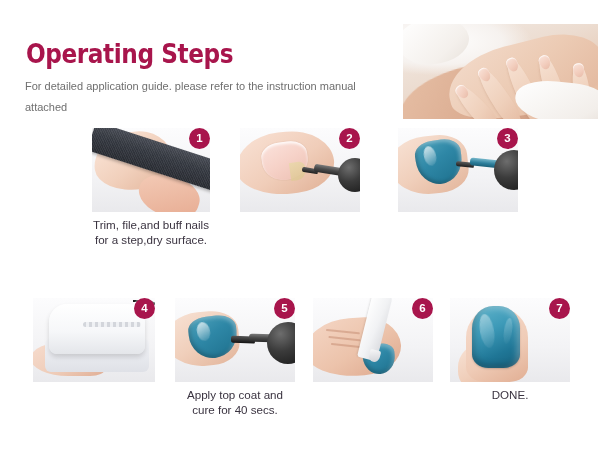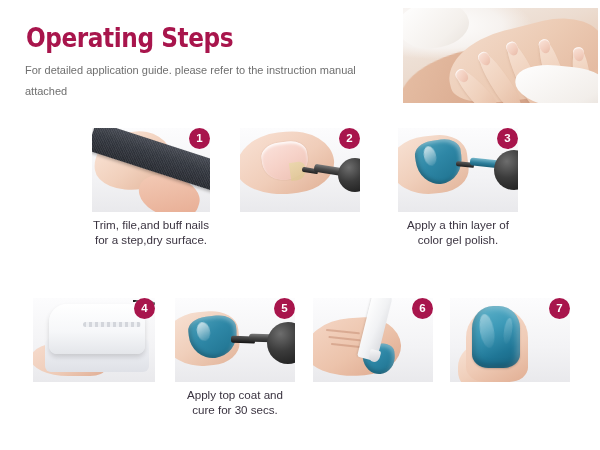--- a/index.html
+++ b/index.html
@@ -6,21 +6,21 @@
   body{
     width:600px;height:450px;
     background:#ffffff;
     font-family:"Liberation Sans", sans-serif;
     overflow:hidden;
     position:relative;
   }
   .page{position:relative;width:600px;height:450px;}
 
   
-  .header{position:absolute;left:0;top:0;width:600px;height:118px;}
+  .header{position:absolute;left:0;top:16px;width:600px;height:118px;}
   .title{
     position:absolute;left:26px;top:22px;
     font-family:"DejaVu Sans", sans-serif;
     font-weight:bold;
     font-size:27px;
     letter-spacing:-0.5px;
     color:#a8154c;
     transform:scaleX(0.86);
     transform-origin:left center;
     white-space:nowrap;
@@ -341,21 +341,20 @@
           <div class="bg-studio"></div>
           <div class="skin" style="left:-8px;top:8px;width:78px;height:58px;border-radius:50% 40% 40% 56%;transform:rotate(-6deg);"></div>
           <div class="gel-nail" style="left:18px;top:12px;width:46px;height:44px;transform:rotate(-8deg);"></div>
           <div class="gloss" style="left:26px;top:18px;width:12px;height:20px;transform:rotate(-14deg);"></div>
           <div class="brush-tip" style="left:58px;top:34px;width:18px;transform:rotate(6deg);"></div>
           <div class="brush-handle" style="left:72px;top:31px;width:32px;transform:rotate(6deg);background:linear-gradient(180deg,#79b9cc,#2d7f9c 55%,#1a5f78);"></div>
           <div class="cap-ball" style="left:96px;top:22px;width:40px;height:40px;"></div>
         </div>
         <div class="badge">3</div>
       </div>
-      <div class="cap">Apply a thin layer of color gel polish.</div>
     </div>
   </div>
 
   <div class="row row2">
 
     <div class="cell" style="left:33px;width:122px;">
       <div class="thumb">
         <div class="scene">
           <div class="bg-studio"></div>
           <div class="lamp-glow"></div>
@@ -376,21 +375,21 @@
           <div class="bg-studio"></div>
           <div class="skin" style="left:-10px;top:14px;width:74px;height:54px;border-radius:50% 40% 40% 56%;transform:rotate(-5deg);"></div>
           <div class="gel-nail" style="left:14px;top:18px;width:48px;height:42px;transform:rotate(-6deg);"></div>
           <div class="gloss" style="left:22px;top:24px;width:13px;height:19px;transform:rotate(-12deg);"></div>
           <div class="brush-tip" style="left:56px;top:38px;width:24px;height:7px;transform:rotate(2deg);background:linear-gradient(180deg,#565656,#151515);"></div>
           <div class="brush-handle" style="left:74px;top:36px;width:26px;transform:rotate(2deg);"></div>
           <div class="cap-ball" style="left:92px;top:24px;width:42px;height:42px;"></div>
         </div>
         <div class="badge">5</div>
       </div>
-      <div class="cap">Apply top coat and cure for 30 secs.</div>
+      <div class="cap">Apply top coat and cure for 40 secs.</div>
     </div>
 
     <div class="cell" style="left:313px;width:120px;">
       <div class="thumb">
         <div class="scene">
           <div class="bg-studio"></div>
           <div class="s6-hand">
             <div class="knuckle" style="left:22px;top:12px;width:34px;transform:rotate(10deg);"></div>
             <div class="knuckle" style="left:24px;top:19px;width:32px;transform:rotate(10deg);"></div>
             <div class="knuckle" style="left:26px;top:26px;width:30px;transform:rotate(10deg);"></div>
@@ -408,16 +407,17 @@
         <div class="scene">
           <div class="bg-studio"></div>
           <div class="skin" style="left:8px;top:46px;width:46px;height:46px;border-radius:50% 40% 30% 40%;"></div>
           <div class="s7-finger"></div>
           <div class="s7-nail"></div>
           <div class="gloss" style="left:30px;top:16px;width:14px;height:34px;transform:rotate(-10deg);opacity:.55;"></div>
           <div class="gloss" style="left:54px;top:20px;width:8px;height:26px;transform:rotate(8deg);opacity:.32;"></div>
         </div>
         <div class="badge">7</div>
       </div>
+      <div class="cap">DONE.</div>
     </div>
   </div>
 
 </div>
 
 </body></html>

